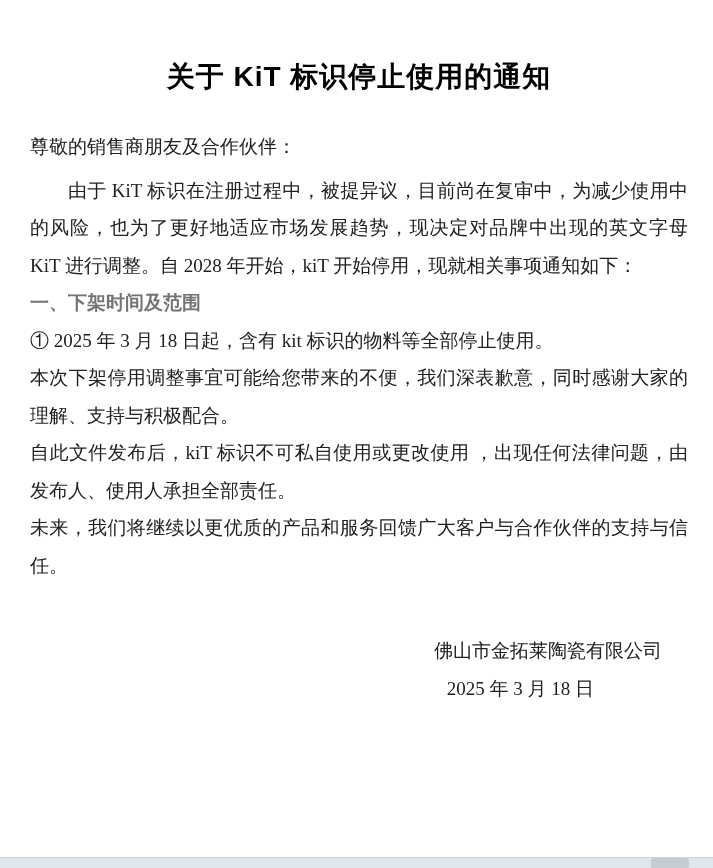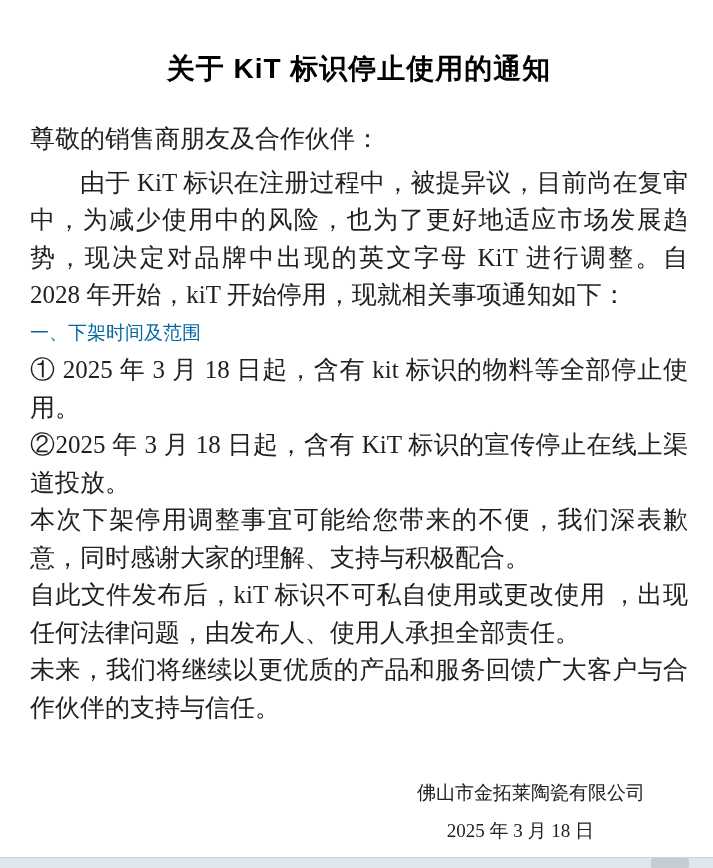--- a/index.html
+++ b/index.html
@@ -9,60 +9,60 @@
   }
   body {
     width: 713px;
     height: 868px;
     overflow: hidden;
     position: relative;
     font-family: "Liberation Serif", "DejaVu Serif", serif;
     color: #212121;
   }
   .doc {
-    padding: 8px 25px 0 30px;
+    padding: 16px 25px 0 30px;
   }
   .doc-title {
     font-family: "Liberation Sans", "DejaVu Sans", sans-serif;
     font-weight: bold;
     font-size: 28px;
     line-height: 38px;
     color: #000000;
     text-align: center;
     padding-top: 42px;
     letter-spacing: 1px;
   }
   .body-line {
-    font-size: 25px;
+    font-size: 19px;
     line-height: 37.5px;
     text-align: justify;
   }
   .greeting {
     margin-top: 32px;
   }
   .intro {
     margin-top: 6px;
     text-indent: 2em;
   }
   .sec-heading {
     font-family: "Liberation Sans", "DejaVu Sans", sans-serif;
-    font-weight: normal;
+    font-weight: bold;
     font-size: 19px;
     line-height: 37.5px;
-    color: #0369a1;
+    color: #737373;
   }
   .signature {
     margin-top: 48px;
     text-align: right;
     font-size: 19px;
     line-height: 37.5px;
   }
   .sig-company {
     display: block;
-    margin-right: 43px;
+    margin-right: 26px;
   }
   .sig-date {
     display: block;
     margin-right: 94px;
   }
   .window-bottom-bar {
     position: absolute;
     left: 0;
     right: 0;
     bottom: 0;
@@ -88,21 +88,20 @@
   <div class="doc-title">关于 KiT 标识停止使用的通知</div>
 
   <div class="body-line greeting">尊敬的销售商朋友及合作伙伴：</div>
 
   <div class="body-line intro">由于 KiT 标识在注册过程中，被提异议，目前尚在复审中，为减少使用中的风险，也为了更好地适应市场发展趋势，现决定对品牌中出现的英文字母 KiT 进行调整。自 2028 年开始，kiT 开始停用，现就相关事项通知如下：</div>
 
   <div class="sec-heading">一、下架时间及范围</div>
 
   <div class="body-line">① 2025 年 3 月 18 日起，含有 kit 标识的物料等全部停止使用。</div>
 
-  <div class="body-line">②2025 年 3 月 18 日起，含有 KiT 标识的宣传停止在线上渠道投放。</div>
 
 
   <div class="body-line">本次下架停用调整事宜可能给您带来的不便，我们深表歉意，同时感谢大家的理解、支持与积极配合。</div>
 
   <div class="body-line">自此文件发布后，kiT 标识不可私自使用或更改使用 ，出现任何法律问题，由发布人、使用人承担全部责任。</div>
 
   <div class="body-line">未来，我们将继续以更优质的产品和服务回馈广大客户与合作伙伴的支持与信任。</div>
 
 
   <div class="signature">

